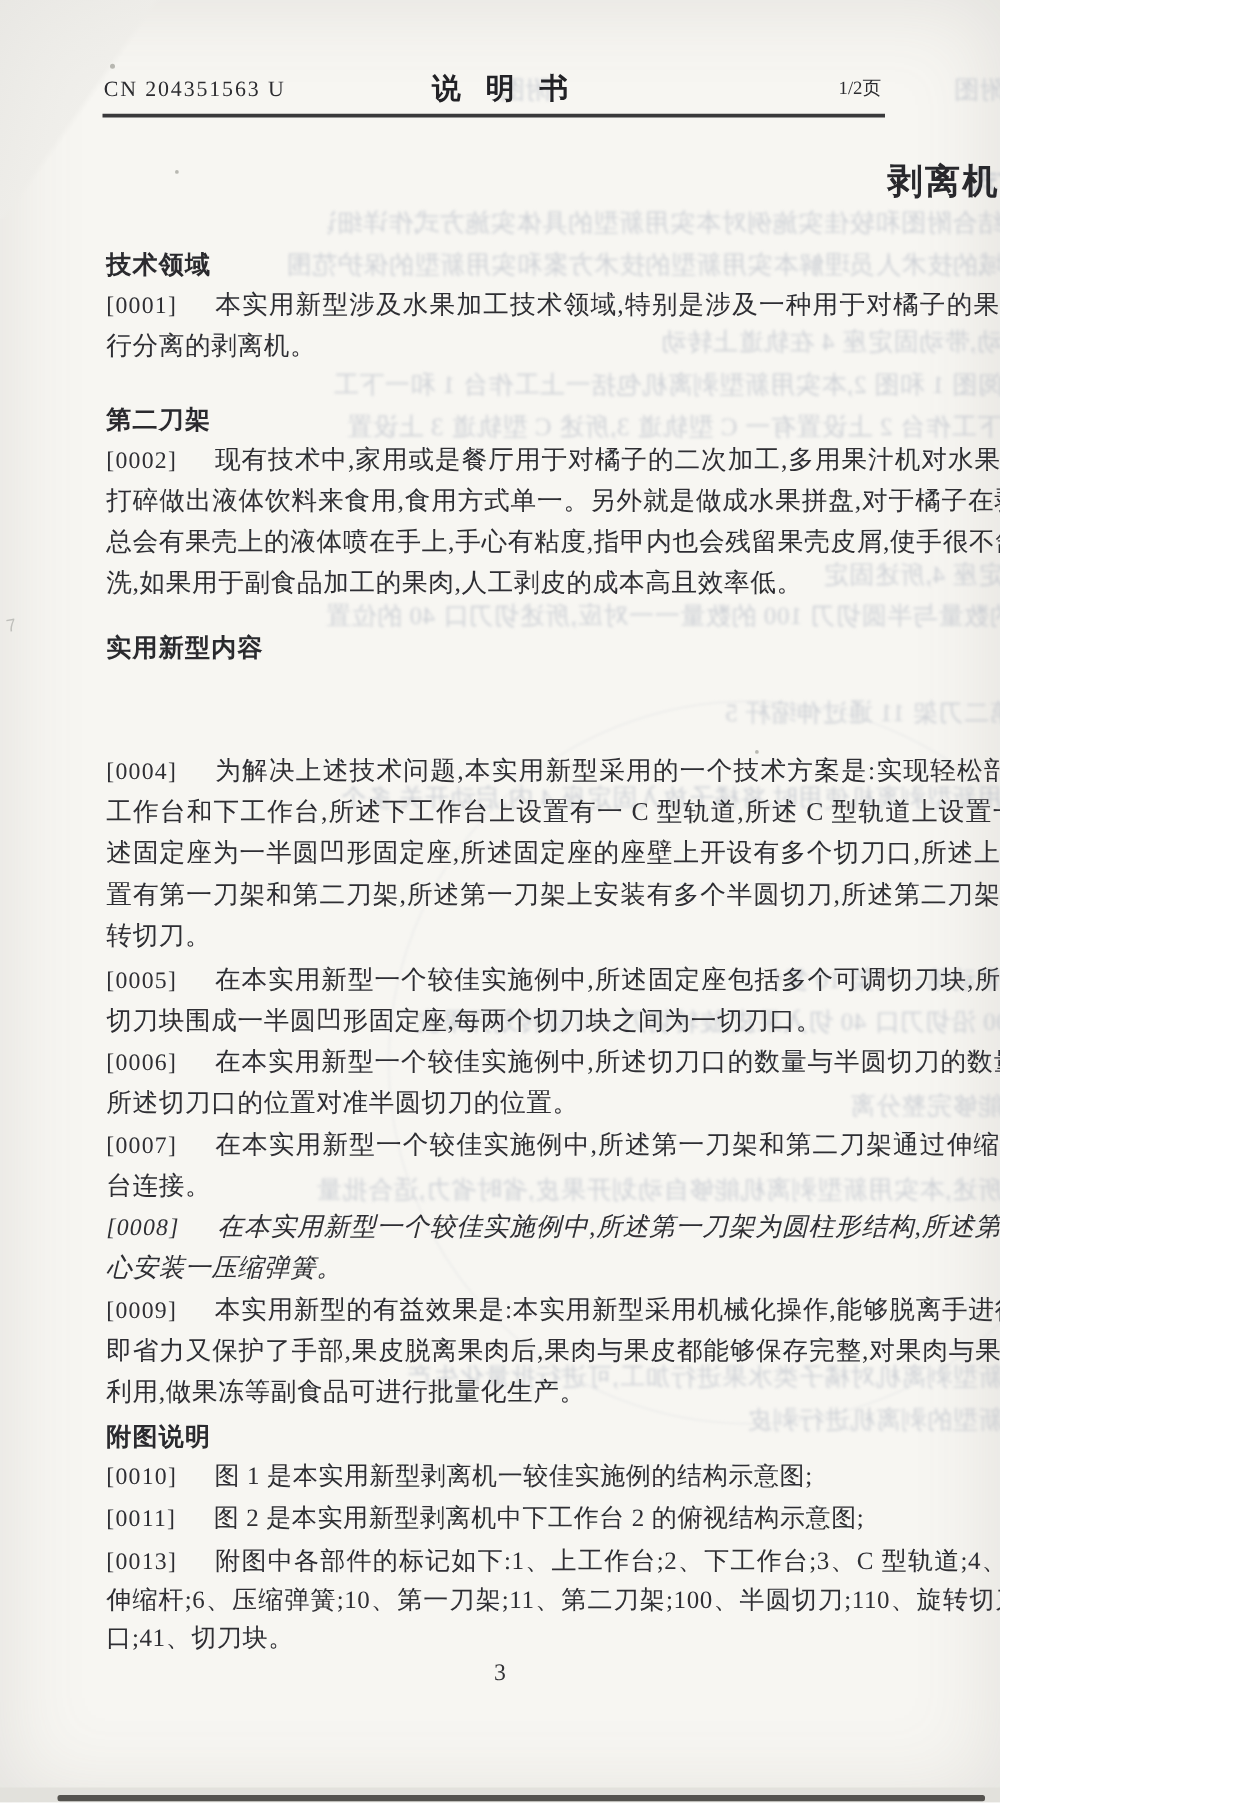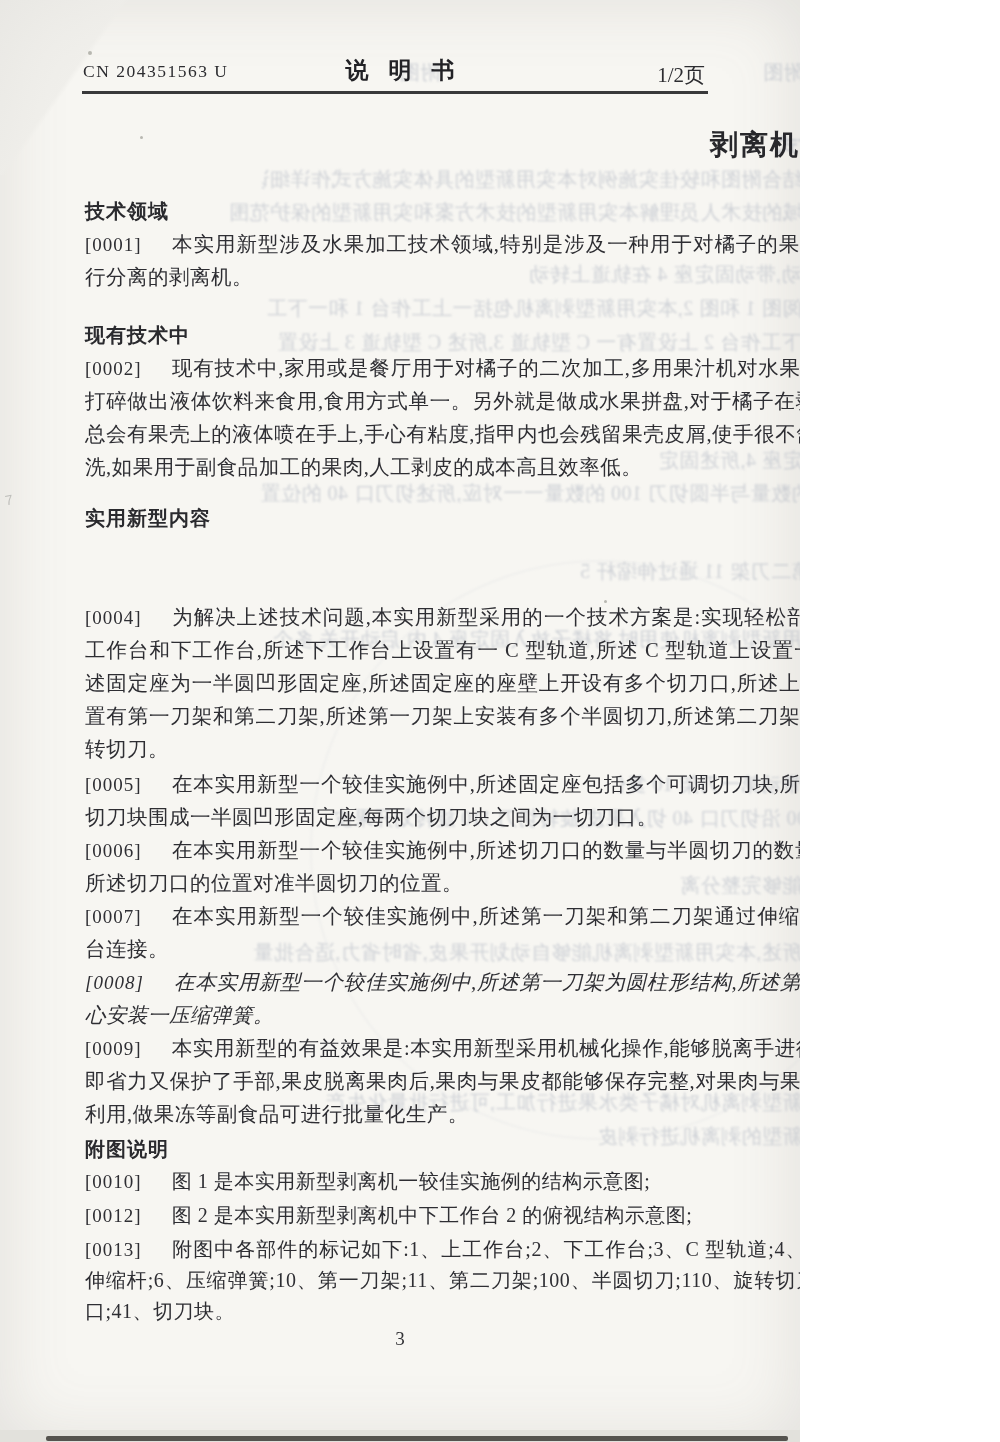--- a/index.html
+++ b/index.html
@@ -66,21 +66,21 @@
   .h-left {
     position:absolute; left:83px; top:61px; font-size:17.5px; letter-spacing:1.5px;
     color:#2c2c30; font-family:"Liberation Serif", serif;
   }
   .h-center {
     position:absolute; left:0; right:0; top:55px; text-align:center;
     font-size:23px; font-weight:700; letter-spacing:20px; text-indent:20px;
     color:#222226; font-family:"Liberation Sans", sans-serif;
   }
   .h-right {
-    position:absolute; right:95px; top:61px; font-size:21px; color:#2c2c30;
+    position:absolute; right:95px; top:61px; font-size:15px; color:#2c2c30;
     font-family:"Liberation Serif", serif;
   }
   .h-rule { position:absolute; left:82px; right:92px; top:91px; height:3px; background:#39393b; }
 
   
   .title {
     position:absolute; left:0; right:0; top:126px; text-align:right;
     font-size:28px; font-weight:600; color:#28282c;
     font-family:"Liberation Sans", sans-serif; letter-spacing:2px;
   }
@@ -147,21 +147,21 @@
   <span class="h-right">1/2页</span>
   <div class="h-rule"></div>
 
   <div class="title">剥离机</div>
 
   <div class="sec sec1">技术领域</div>
   <div class="para p0001">
     <span class="pnum">[0001]</span><span>本实用新型涉及水果加工技术领域,特别是涉及一种用于对橘子的果肉与果壳进行分离的剥离机。</span>
   </div>
 
-  <div class="sec sec2">现有技术中</div>
+  <div class="sec sec2">第二刀架</div>
   <div class="para p0002">
     <span class="pnum">[0002]</span><span>现有技术中,家用或是餐厅用于对橘子的二次加工,多用果汁机对水果的果肉进行打碎做出液体饮料来食用,食用方式单一。另外就是做成水果拼盘,对于橘子在剥离过程中,总会有果壳上的液体喷在手上,手心有粘度,指甲内也会残留果壳皮屑,使手很不舒服,需要清洗,如果用于副食品加工的果肉,人工剥皮的成本高且效率低。</span>
   </div>
 
   <div class="sec sec3">实用新型内容</div>
   <div class="para p0004">
     <span class="pnum">[0004]</span><span>为解决上述技术问题,本实用新型采用的一个技术方案是:实现轻松剖皮,包括:上工作台和下工作台,所述下工作台上设置有一 C 型轨道,所述 C 型轨道上设置一固定座,所述固定座为一半圆凹形固定座,所述固定座的座壁上开设有多个切刀口,所述上工作台上设置有第一刀架和第二刀架,所述第一刀架上安装有多个半圆切刀,所述第二刀架上安装一旋转切刀。</span>
   </div>
   <div class="para p0005">
     <span class="pnum">[0005]</span><span>在本实用新型一个较佳实施例中,所述固定座包括多个可调切刀块,所述多个可调切刀块围成一半圆凹形固定座,每两个切刀块之间为一切刀口。</span>
@@ -177,21 +177,21 @@
   </div>
   <div class="para p0009">
     <span class="pnum">[0009]</span><span>本实用新型的有益效果是:本实用新型采用机械化操作,能够脱离手进行自动剥皮,即省力又保护了手部,果皮脱离果肉后,果肉与果皮都能够保存完整,对果肉与果皮能够充分利用,做果冻等副食品可进行批量化生产。</span>
   </div>
 
   <div class="sec sec4">附图说明</div>
   <div class="para fig p0010">
     <span class="pnum">[0010]</span><span>图 1 是本实用新型剥离机一较佳实施例的结构示意图;</span>
   </div>
   <div class="para fig p0011">
-    <span class="pnum">[0012]</span><span>图 2 是本实用新型剥离机中下工作台 2 的俯视结构示意图;</span>
+    <span class="pnum">[0011]</span><span>图 2 是本实用新型剥离机中下工作台 2 的俯视结构示意图;</span>
   </div>
   <div class="para fig p0012">
     <span class="pnum">[0013]</span><span>附图中各部件的标记如下:1、上工作台;2、下工作台;3、C 型轨道;4、固定座;5、伸缩杆;6、压缩弹簧;10、第一刀架;11、第二刀架;100、半圆切刀;110、旋转切刀;40、切刀口;41、切刀块。</span>
   </div>
 
   <div class="pageno">3</div>
 
   <div class="margin-mark">7</div>
   <div class="bottom-band"></div>
   <div class="streak1"></div>

